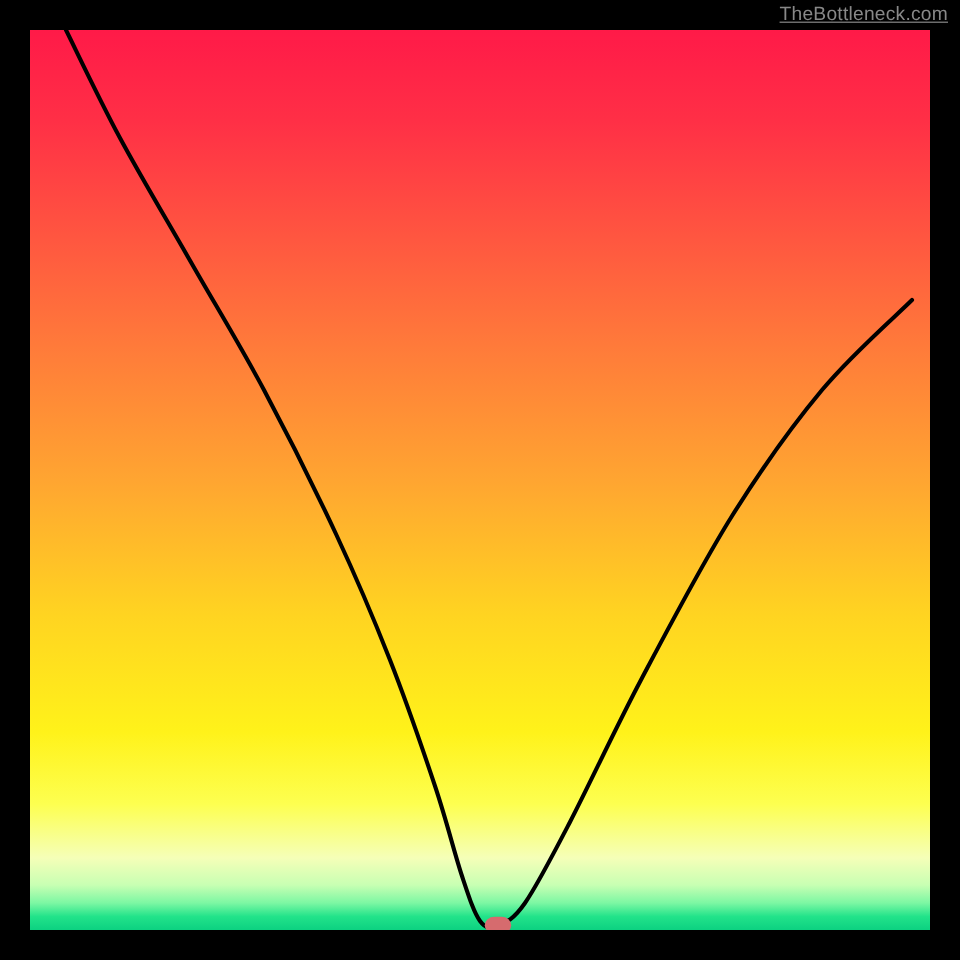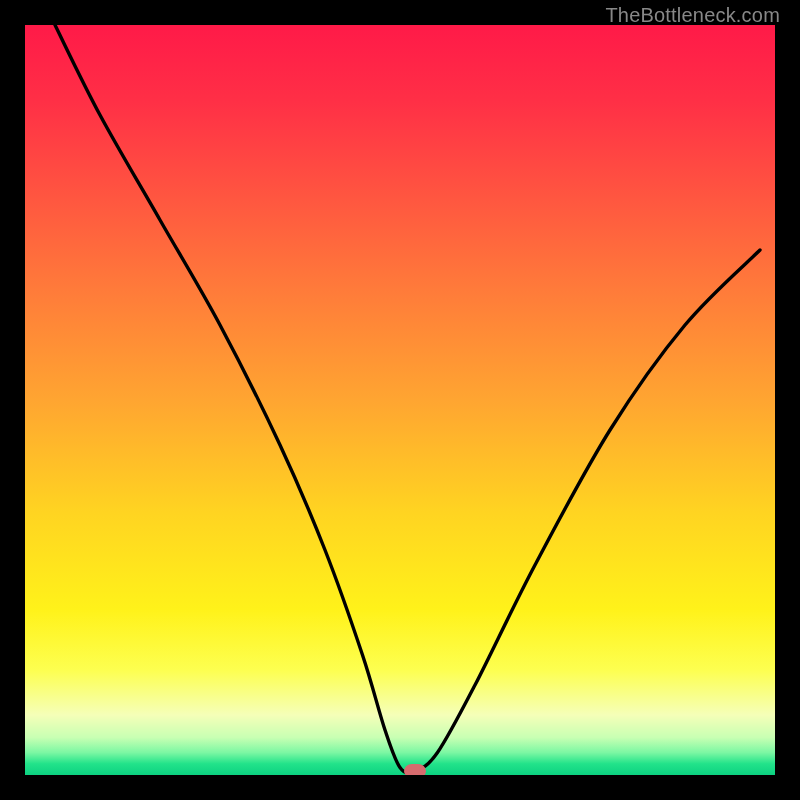--- a/index.html
+++ b/index.html
@@ -13,26 +13,27 @@
   }
   .frame {
     position: relative;
     width: 800px;
     height: 800px;
     background: #000;
   }
   .watermark {
     position: absolute;
     top: 4px;
-    right: 20px;
+    right: 10px;
     color: #888;
-    font-size: 20px;
+    font-size: 16px;
     font-weight: 500;
     z-index: 5;
     letter-spacing: 0.2px;
+    text-decoration: underline;
   }
   .plot-area {
     position: absolute;
     left: 25px;
     top: 25px;
     width: 750px;
     height: 750px;
     overflow: hidden;
   }
   .gradient {

